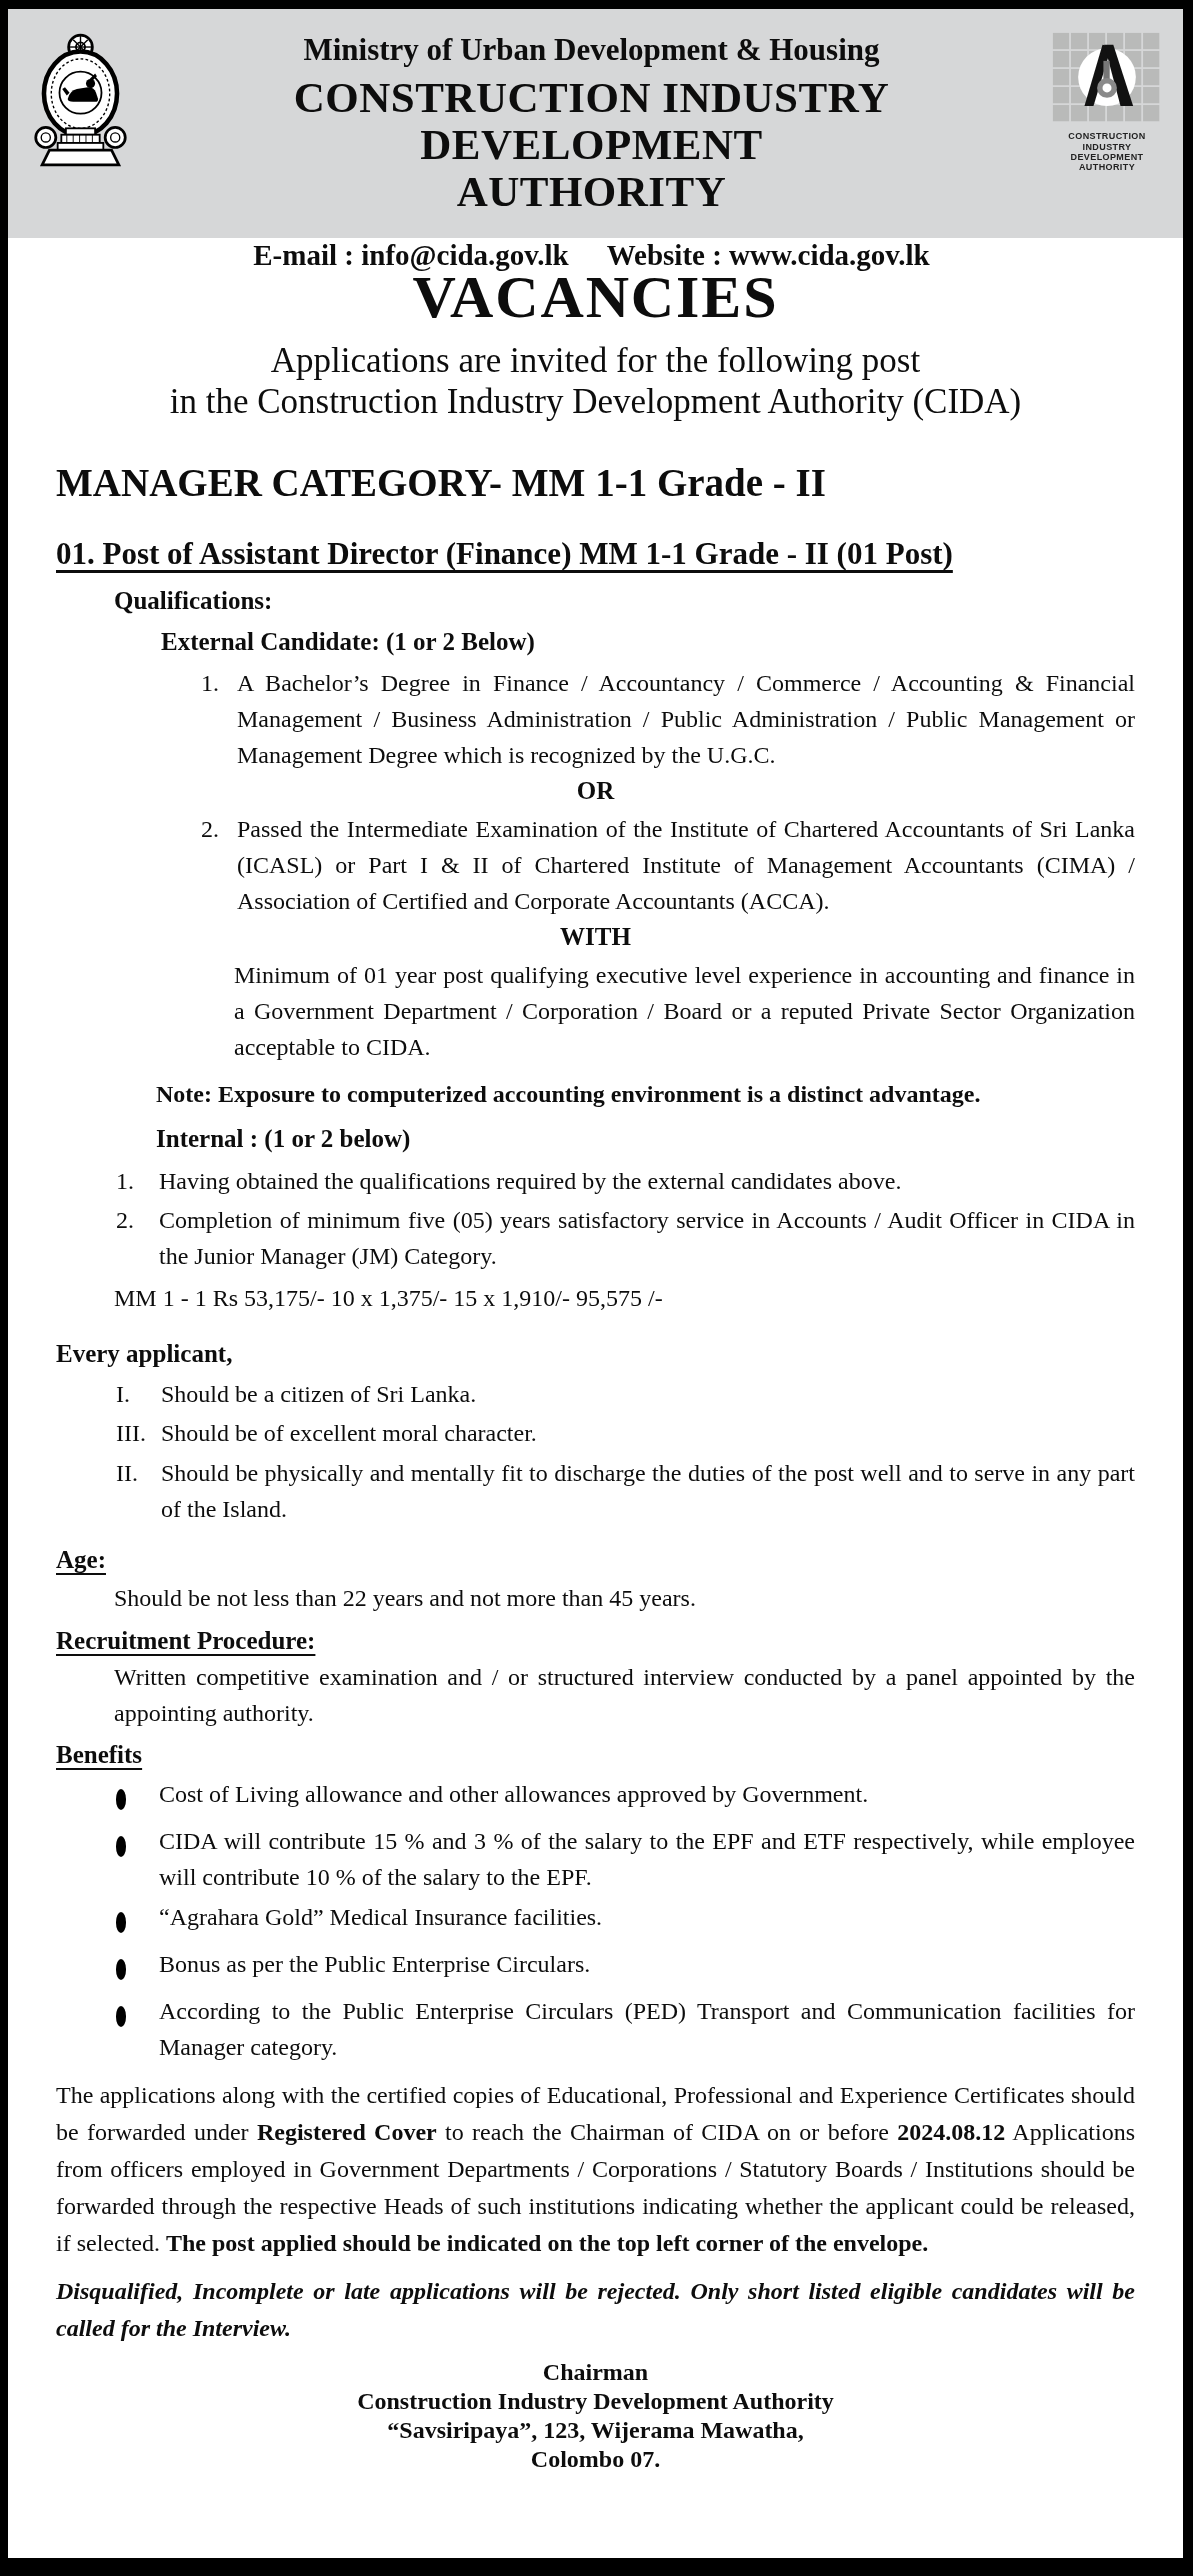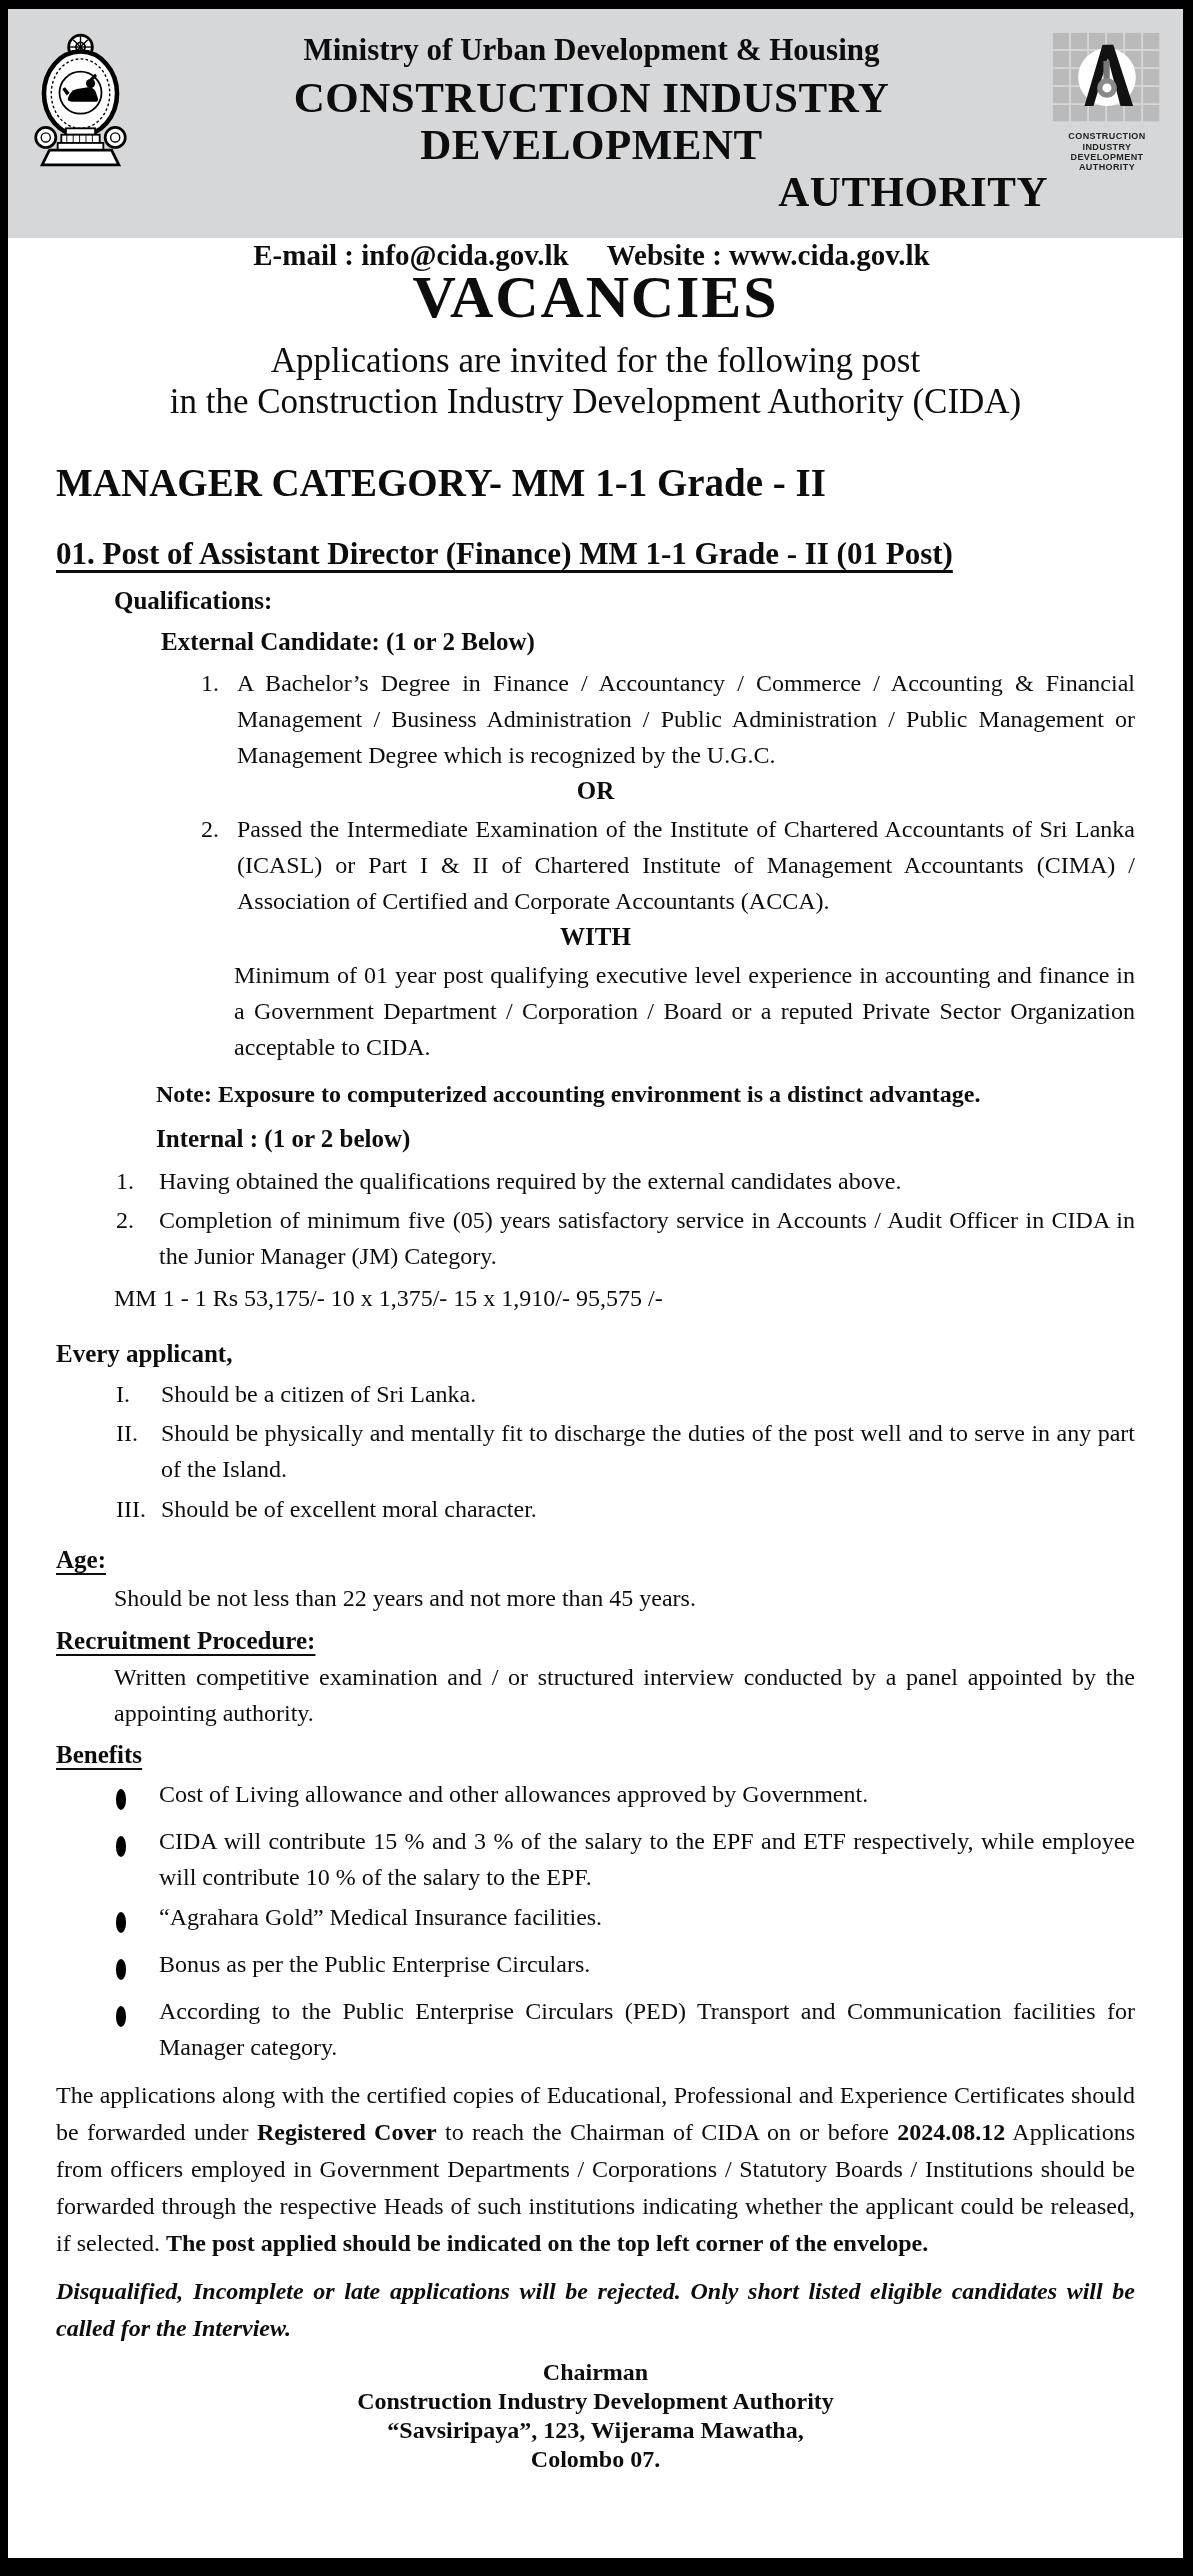--- a/index.html
+++ b/index.html
@@ -14,21 +14,21 @@
   }
   
   .header{
     height:229px; background:#d6d7d8; display:flex; align-items:flex-start;
     padding:20.6px 17px 0 17px; position:relative;
   }
   .emblem-wrap{ flex:0 0 110px; display:flex; justify-content:center; }
   .header-center{ flex:1 1 auto; text-align:center; padding-top:1.9px; }
   .h-ministry{ font-size:31px; font-weight:700; line-height:37px; }
   .h-auth1{ font-size:43px; font-weight:700; line-height:47px; margin-top:5.6px; letter-spacing:0.5px;}
-  .h-auth2{ font-size:43px; font-weight:700; line-height:47px; letter-spacing:0.5px;text-align:right;}
+  .h-auth2{ font-size:43px; font-weight:700; line-height:47px; letter-spacing:0.5px;}
   .h-contact{ margin-top:24px; font-size:29px; font-weight:700; display:flex; justify-content:center; gap:38px; }
   .logo-wrap{ flex:0 0 118px; text-align:center; padding-top:1.9px; }
   .logo-caption{ font-size:9px; font-weight:700; line-height:10.3px; letter-spacing:0.4px; color:#222; margin-top:1.9px; font-family:"Liberation Sans",sans-serif;}
   
   .content{ padding:0 48px; }
   .vacancies{ text-align:center; font-size:60px; font-weight:700; letter-spacing:1.9px; margin-top:26px; line-height:67px; }
   .subtitle{ text-align:center; font-size:35px; line-height:41px; margin-top:9.4px; }
   .cat-head{ font-size:39px; font-weight:700; margin-top:37px; line-height:47px; }
   .post-head{ font-size:31px; font-weight:700; margin-top:28px; line-height:39px; text-decoration:underline; text-underline-offset:5.6px; }
   .b{ font-weight:700; }
@@ -207,27 +207,27 @@
     </div>
 
     <div class="para ind1 mt6">MM 1 - 1 Rs 53,175/- 10 x 1,375/- 15 x 1,910/- 95,575 /-</div>
 
     <div class="sub-head mt24">Every applicant,</div>
 
     <div class="list-item rom-item para mt6">
       <span class="num">I.</span>
       <span class="itxt">Should be a citizen of Sri Lanka.</span>
     </div>
+    <div class="list-item rom-item para mt4">
+      <span class="num">III.</span>
+      <span class="itxt">Should be of excellent moral character.</span>
+    </div>
     <div class="list-item rom-item para just mt4">
       <span class="num">II.</span>
       <span class="itxt">Should be physically and mentally fit to discharge the duties of the post well and to serve in any part of the Island.</span>
-    </div>
-    <div class="list-item rom-item para mt4">
-      <span class="num">III.</span>
-      <span class="itxt">Should be of excellent moral character.</span>
     </div>
 
     <div class="sub-head u mt18">Age:</div>
     <div class="para ind1 mt4">Should be not less than 22 years and not more than 45 years.</div>
 
     <div class="sub-head u mt10">Recruitment Procedure:</div>
     <div class="para ind1 just mt2">Written competitive examination and / or structured interview conducted by a panel appointed by the appointing authority.</div>
 
     <div class="sub-head u mt8">Benefits</div>
 

